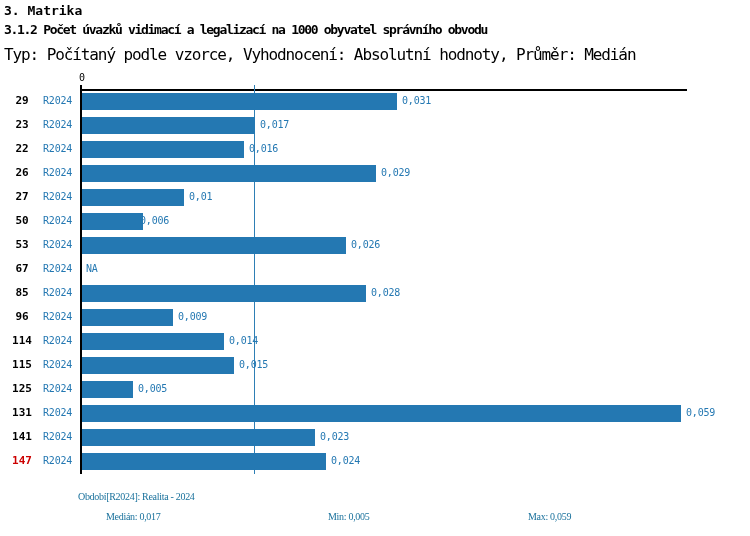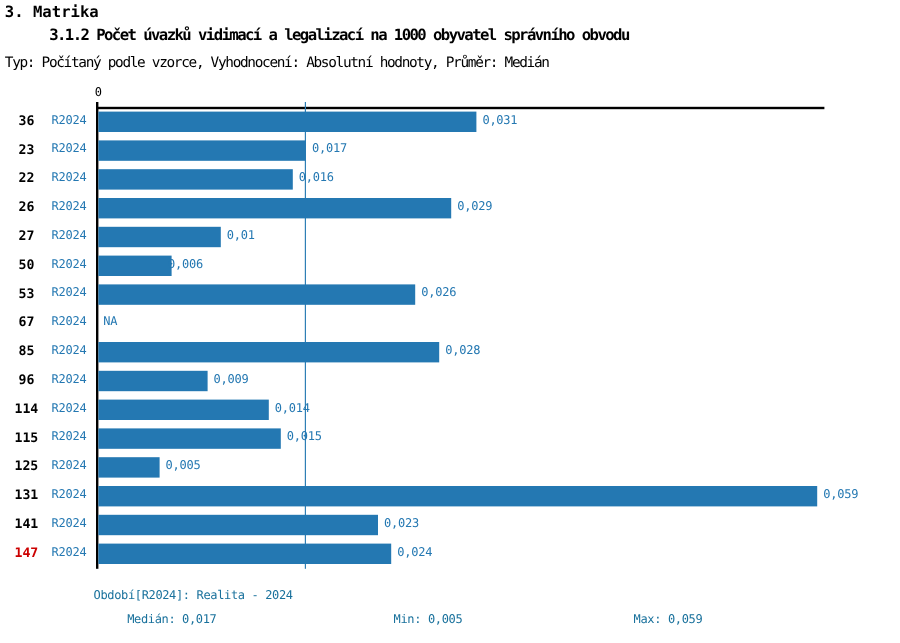--- a/index.html
+++ b/index.html
@@ -2,58 +2,58 @@
 <html><head>
 <meta charset="utf-8">
 <style>
   html,body { margin:0; padding:0; background:#ffffff; }
   #canvas {
     position:relative; width:750px; height:536px; background:#ffffff;
     font-family:"DejaVu Sans Mono", monospace; overflow:hidden;
   }
   .abs { position:absolute; }
   #section-title { left:4px; top:3px; font-size:13px; font-weight:bold; color:#000; white-space:nowrap; }
-  #chart-title   { left:4px; top:22px; font-size:13px; font-weight:bold; color:#000; letter-spacing:-1.3px; white-space:nowrap;margin-left:37px; }
-  #chart-subtitle{ left:4px; top:45px; font-size:12px; color:#000; letter-spacing:-1.1px; white-space:nowrap; }
+  #chart-title   { left:4px; top:22px; font-size:13px; font-weight:bold; color:#000; letter-spacing:-1.3px; white-space:nowrap; }
+  #chart-subtitle{ left:4px; top:45px; font-size:16px; color:#000; letter-spacing:-1.1px; white-space:nowrap; }
 
   #zero-label { left:70px; top:72px; width:24px; text-align:center; font-size:10px; color:#000; }
   #axis-v { left:80px; top:85px; width:2px; height:389px; background:#000; }
   #axis-h { left:80px; top:89px; width:607px; height:2px; background:#000; }
   #median-line { left:254px; top:85px; width:1px; height:389px; }
 
   .chart-row { position:absolute; left:0; width:750px; height:24px; }
   .row-id { position:absolute; left:6px; top:0; width:32px; height:24px; line-height:24px;
             text-align:center; font-size:11px; font-weight:bold; color:#000; }
   .row-period { position:absolute; left:43px; top:0; height:24px; line-height:24px;
                 font-size:10px; letter-spacing:-0.2px; }
   .row-bar { position:absolute; top:4px; height:17px; left:82px; }
   .row-value { position:absolute; top:0; height:24px; line-height:24px; font-size:10px; letter-spacing:-0.2px; }
 
-  .footer-text { font-size:10px; white-space:nowrap; letter-spacing:-0.3px; }
+  .footer-text { font-size:10px; white-space:nowrap; letter-spacing:-0.3px;font-family:Liberation Serif, serif; }
   #footer-period { left:78px; top:491px; }
   #footer-median { left:78px; top:511px; }
   #footer-min    { left:328px; top:511px; }
   #footer-max    { left:528px; top:511px; }
 </style>
 </head>
 <body>
 
 <div id="canvas">
   <div class="abs" id="section-title">3. Matrika</div>
   <div class="abs" id="chart-title">3.1.2 Počet úvazků vidimací a legalizací na 1000 obyvatel správního obvodu</div>
   <div class="abs" id="chart-subtitle">Typ: Počítaný podle vzorce, Vyhodnocení: Absolutní hodnoty, Průměr: Medián</div>
 
   <div class="abs" id="zero-label">0</div>
   <div class="abs" id="axis-v"></div>
   <div class="abs" id="axis-h"></div>
   <div class="abs" id="median-line" style="background: rgb(46, 127, 181);"></div>
 
   <div id="rows">
       <div class="chart-row" style="top: 89px;">
-        <div class="row-id">36</div>
+        <div class="row-id">29</div>
         <div class="row-period" style="color: rgb(36, 120, 178);">R2024</div>
         <div class="row-bar" style="width: 315px; background: rgb(36, 120, 178);"></div>
         <div class="row-value" style="left: 402px; color: rgb(36, 120, 178);">0,031</div>
       </div>
       <div class="chart-row" style="top: 113px;">
         <div class="row-id">23</div>
         <div class="row-period" style="color: rgb(36, 120, 178);">R2024</div>
         <div class="row-bar" style="width: 173px; background: rgb(36, 120, 178);"></div>
         <div class="row-value" style="left: 260px; color: rgb(36, 120, 178);">0,017</div>
       </div>

